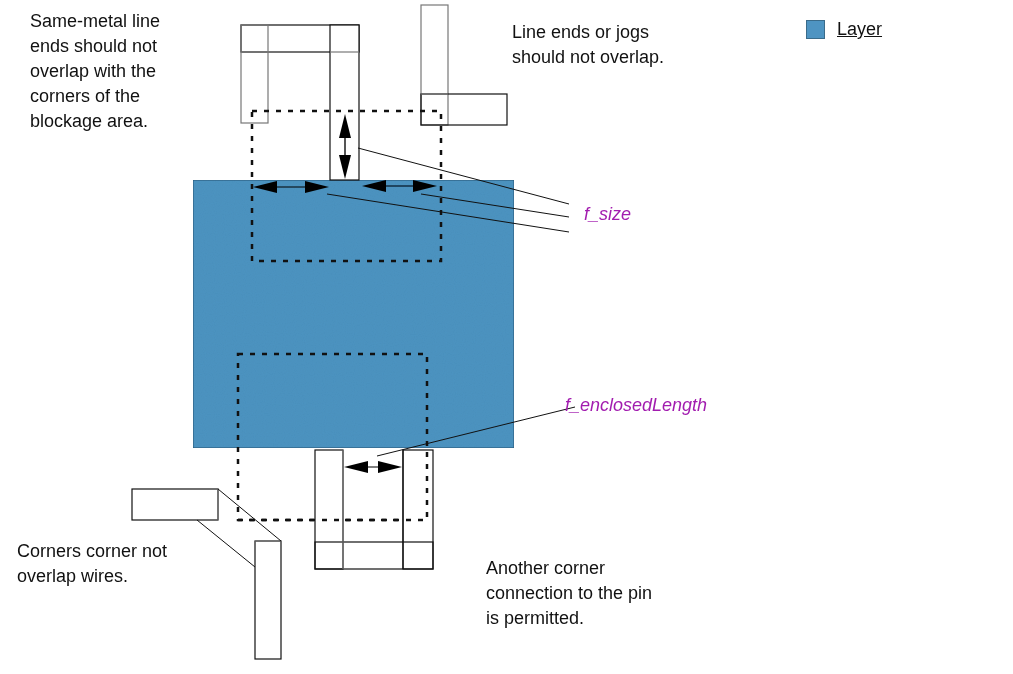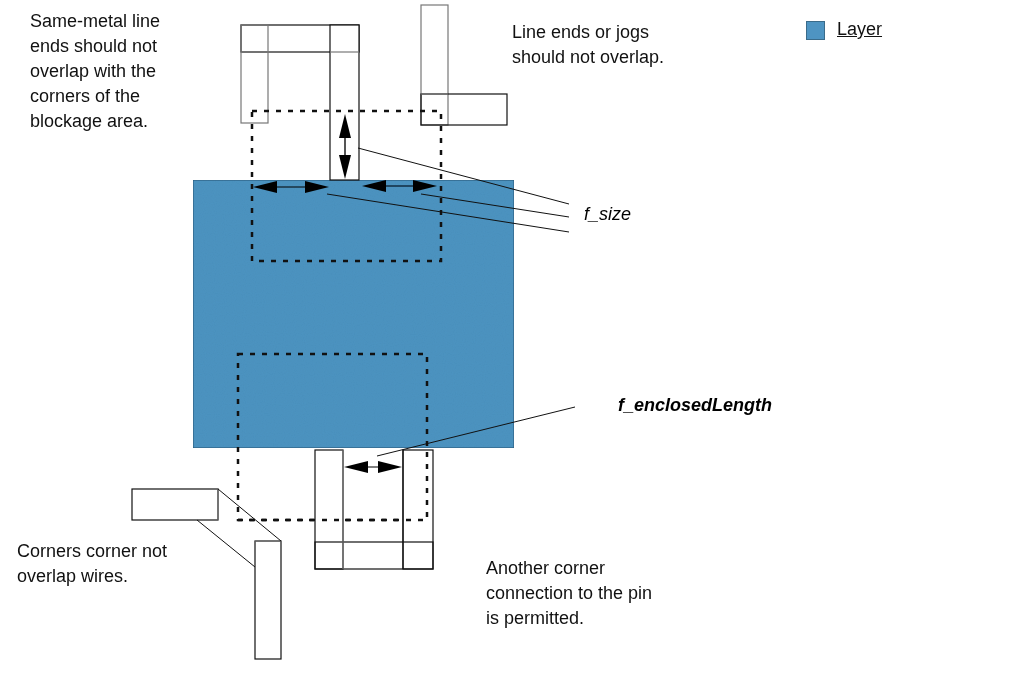--- a/index.html
+++ b/index.html
@@ -1,21 +1,21 @@
 <!DOCTYPE html>
 <html><head>
 <meta charset="utf-8">
 <style>
   html, body { margin: 0; padding: 0; background: #ffffff; }
   body { width: 1013px; height: 674px; position: relative; overflow: hidden;
          font-family: "Liberation Sans", sans-serif; color: #111; }
   #stage { position: absolute; left: 0; top: 0; }
   .lbl { position: absolute; font-size: 18px; line-height: 25px; white-space: pre-line; color: #111; }
-  .param { position: absolute; font-size: 18px; font-style: italic; color: #000000; white-space: nowrap; }
-  .legend { position: absolute; left: 806px; top: 19px; display: flex; align-items: flex-end; text-decoration: underline; }
+  .param { position: absolute; font-size: 18px; font-style: italic; color: #a21caf; white-space: nowrap; }
+  .legend { position: absolute; left: 806px; top: 19px; display: flex; align-items: center; text-decoration: underline; }
   .legend .sw { width: 17px; height: 17px; border: 1px solid #3a6b8a; margin-right: 12px; }
   .legend .txt { font-size: 18px; }
 </style>
 </head>
 <body>
 
 <svg id="stage" width="1013" height="674" viewBox="0 0 1013 674" xmlns="http://www.w3.org/2000/svg">
   <defs>
     <filter id="grain" x="0" y="0" width="100%" height="100%">
       <feTurbulence type="fractalNoise" baseFrequency="0.9" numOctaves="1" result="n"></feTurbulence>
@@ -108,18 +108,18 @@
 blockage area.</div>
 <div class="lbl" style="left:481px; top:20px;margin-left:31px;">Line ends or jogs
 should not overlap.</div>
 <div class="lbl" style="left:17px; top:539px;">Corners corner not
 overlap wires.</div>
 <div class="lbl" style="left:486px; top:556px;">Another corner
 connection to the pin
 is permitted.</div>
 
 <div class="param" style="left:584px; top:204px;">f_size</div>
-<div class="param" style="left:618px; top:395px;font-weight:bold;">f_enclosedLength</div>
+<div class="param" style="left:565px; top:395px;">f_enclosedLength</div>
 
 <div class="legend">
   <div class="sw" style="background:#4e94c2;"></div>
   <span class="txt">Layer</span>
 </div>
 
 </body></html>

